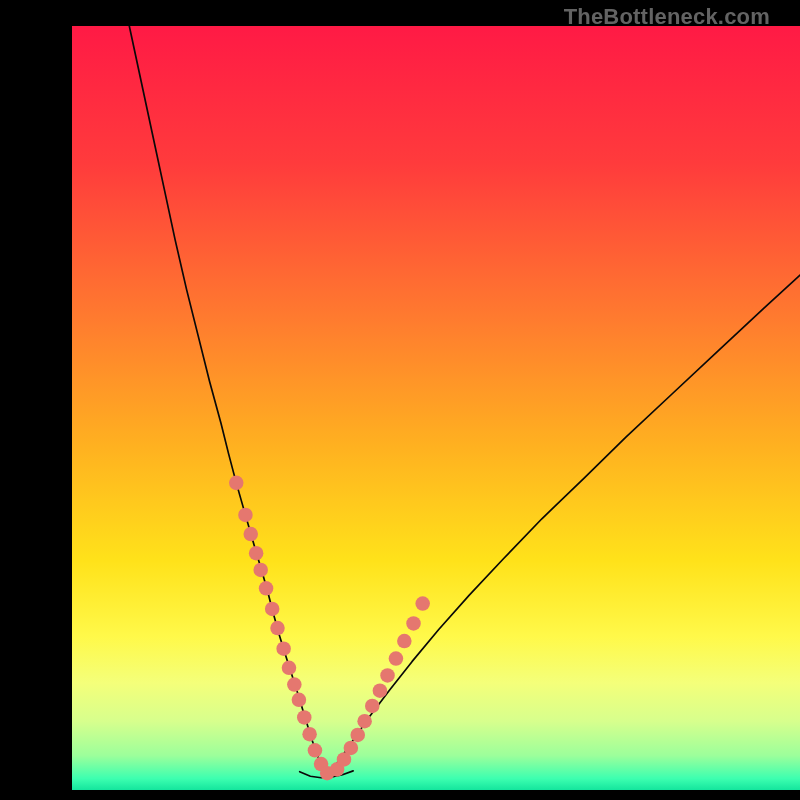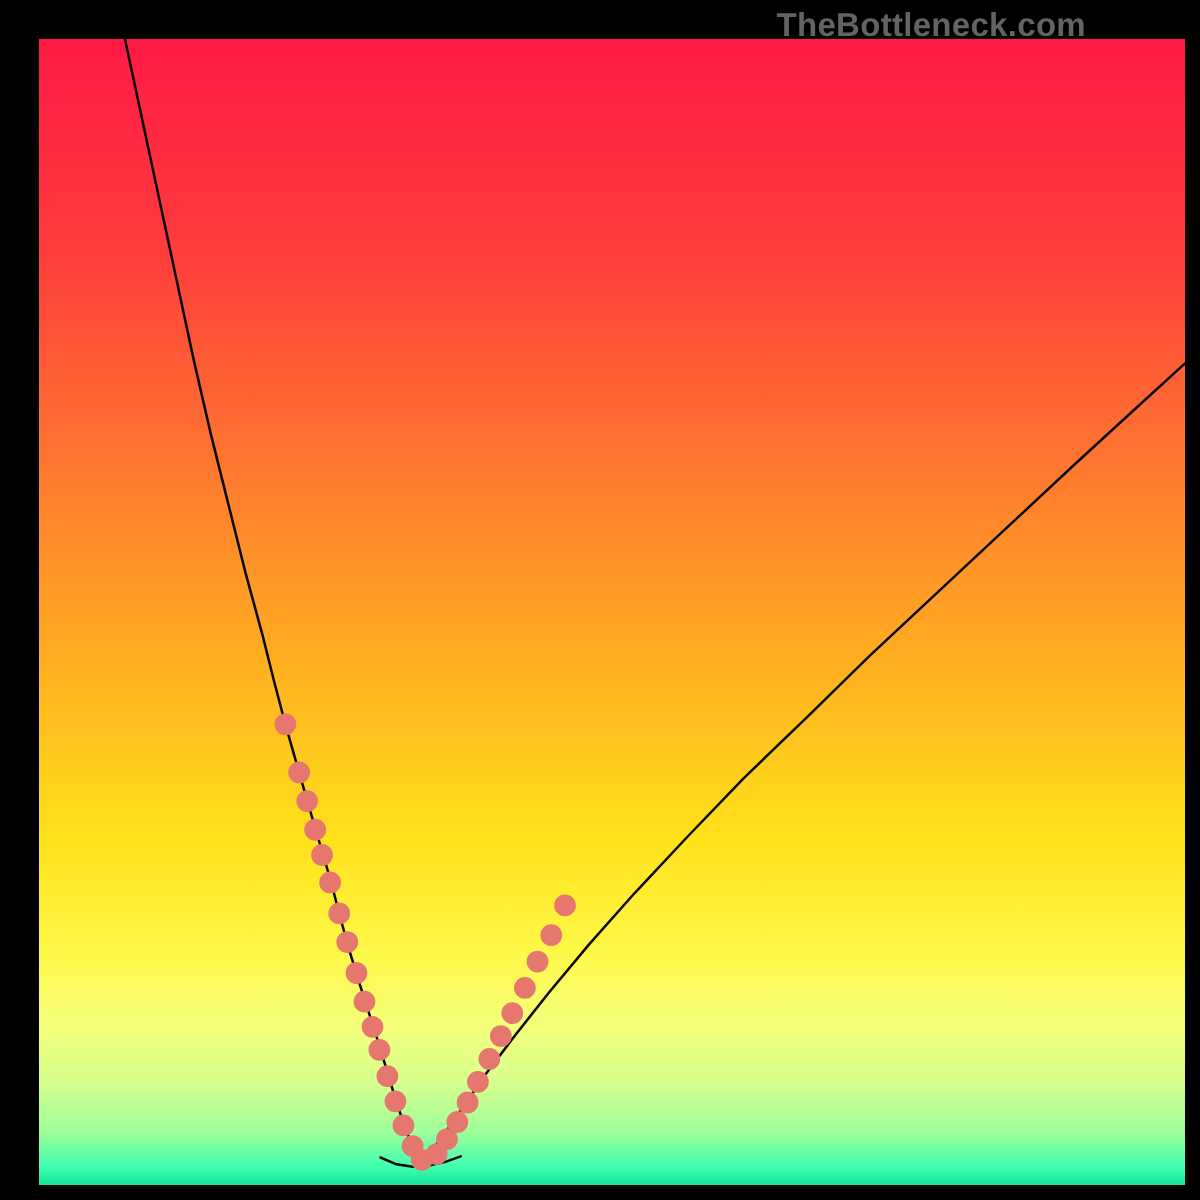--- a/index.html
+++ b/index.html
@@ -9,20 +9,21 @@
     height: 800px;
     overflow: hidden;
     background: #000;
     font-family: Arial, Helvetica, sans-serif;
   }
   .outer {
     position: relative;
     width: 732px;
     height: 800px;
     background: #000;
+    margin-left: 46px;
   }
   .plot-box {
     position: absolute;
     left: 26px;
     top: 26px;
     width: 764px;
     height: 764px;
     overflow: hidden;
   }
   .bg-gradient {

